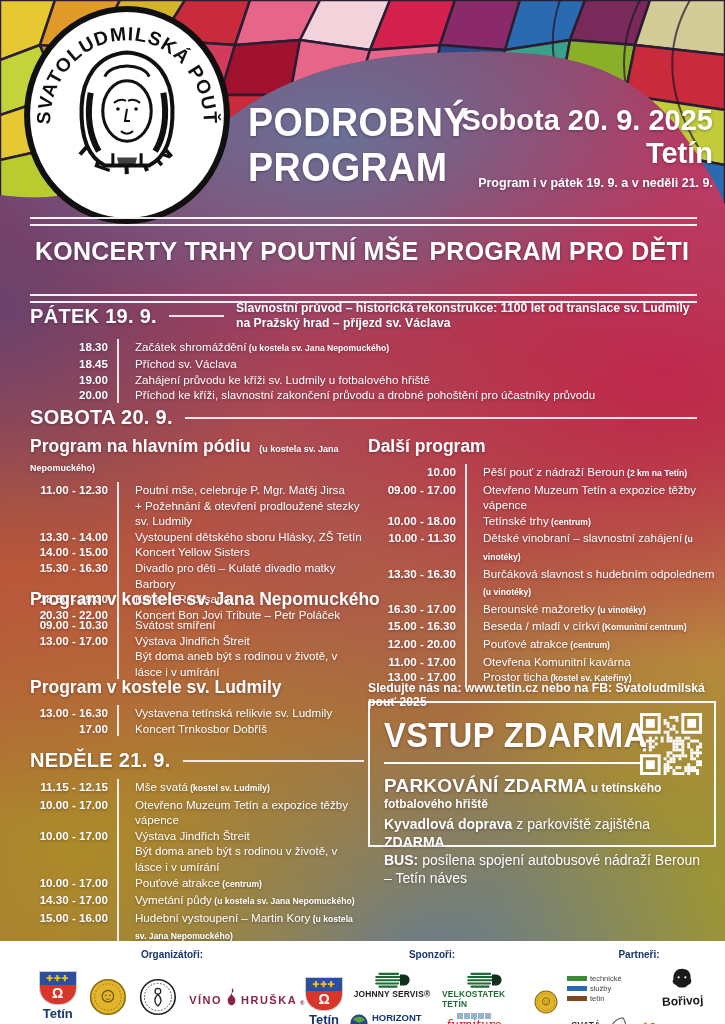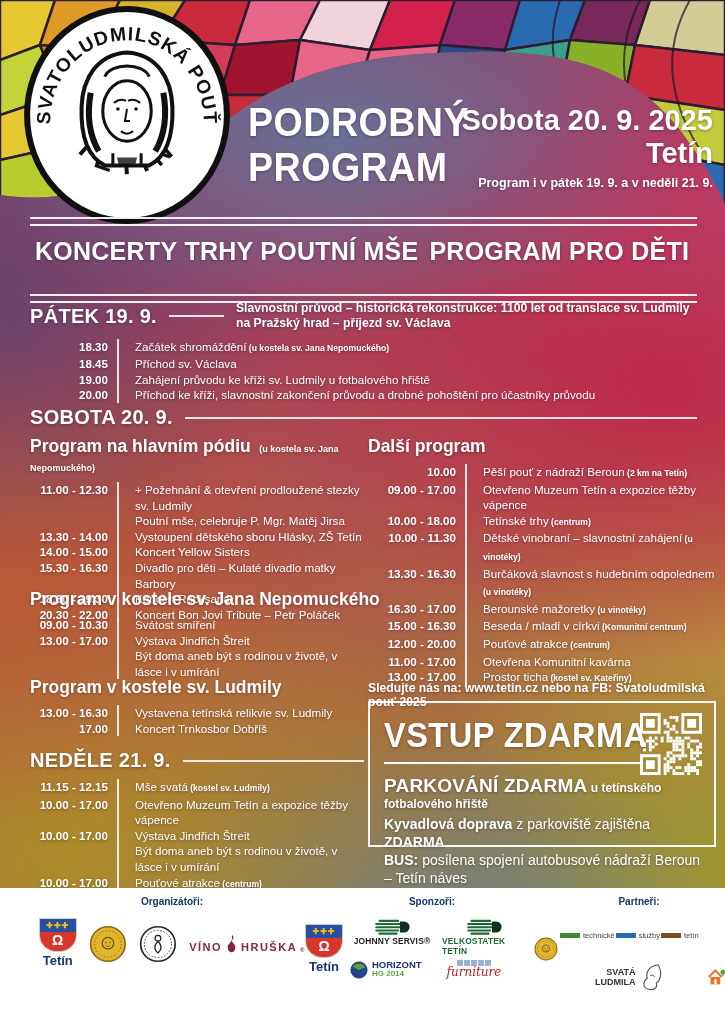--- a/index.html
+++ b/index.html
@@ -56,21 +56,21 @@
   .infobox{position:absolute;left:368px;width:316px;top:701px;height:118px;
     border:2px solid rgba(255,255,255,.95);padding:12px 14px;}
   .free-entry{font-size:35px;font-weight:900;letter-spacing:.5px;display:inline-block;transform:scaleX(.93);transform-origin:left;}
   .free-rule{width:256px;height:2px;background:#fff;margin:7px 0 11px 0;}
   .park-line{font-size:12px;font-weight:700;}
   .park-title{font-size:19px;font-weight:900;letter-spacing:.2px;}
   .small-line{font-size:14px;margin-top:5px;line-height:1.25;}
   .small-line b{font-weight:800;}
   .qr{position:absolute;right:12px;top:10px;width:62px;height:62px;}
   
-  .footer{position:absolute;left:0;right:0;bottom:0;height:136px;background:#ffffff;color:#18356e;padding-left:16px;}
+  .footer{position:absolute;left:0;right:0;bottom:0;height:83px;background:#ffffff;color:#18356e;padding-left:16px;}
   .fgroup{position:absolute;top:8px;}
   .fgroup .flabel{text-align:center;font-size:10px;font-weight:800;color:#18356e;}
   .flogos{display:flex;align-items:center;margin-top:12px;}
   .coat{display:flex;flex-direction:column;align-items:center;width:48px;}
   .shield{width:36px;height:32px;border-radius:0 0 16px 16px;overflow:hidden;box-shadow:0 0 0 1px #ccc;}
   .shield .topband{height:13px;background:#2a4ea0;color:#f0c020;font-size:8px;font-weight:900;
     text-align:center;line-height:13px;letter-spacing:1px;}
   .shield .bottomband{height:19px;background:#d8362a;color:#fff;text-align:center;font-size:14px;font-weight:800;line-height:17px;}
   .coat .clabel{font-size:13px;font-weight:900;color:#18356e;margin-top:2px;}
   .vino{display:flex;align-items:flex-end;gap:3px;color:#8a2340;font-weight:700;font-size:11px;letter-spacing:1.5px;}
@@ -79,21 +79,21 @@
   .greenlogo .gl-label{font-size:8.4px;font-weight:900;letter-spacing:.2px;margin-top:1px;}
   .johnny-label{color:#1a1a1a;}
   .velko-label{color:#1c6b34;}
   .horizont{display:flex;align-items:center;gap:4px;width:84px;}
   .horizont .h1{font-size:9.5px;font-weight:900;color:#18356e;line-height:1.1;}
   .horizont .h2{font-size:8px;font-weight:700;color:#5aa43a;line-height:1.1;}
   .furniture{width:80px;text-align:center;}
   .furniture .blocks{display:flex;gap:1px;justify-content:center;}
   .furniture .blocks i{width:6px;height:6px;background:#9ab0d0;display:block;}
   .furniture .script{font-family:"DejaVu Serif",serif;font-style:italic;font-size:12px;color:#b91c1c;line-height:1.1;}
-  .tech{display:flex;flex-direction:row;gap:1px;}
+  .tech{display:flex;flex-direction:column;gap:1px;}
   .tech .trowi{display:flex;align-items:center;gap:3px;font-size:7.5px;color:#444;}
   .tech .bar{width:20px;height:5px;display:block;}
   .borivoj{text-align:center;}
   .borivoj .blabel{font-size:12px;font-weight:800;color:#1a1a1a;transform:rotate(-3deg);display:block;}
   .ludmila{display:flex;align-items:center;gap:2px;}
   .ludmila .ltxt{font-size:9px;font-weight:800;color:#333;text-align:right;line-height:1.15;}
   .berounsko{display:flex;align-items:center;gap:4px;}
   .berounsko .btxt{font-size:13px;font-weight:800;color:#2a5ca8;}
 </style>
 </head>
@@ -241,22 +241,22 @@
 
   <div class="sec txtsh" style="left:30px;width:334px;top:436px;">
     <div>
       <span class="sub-h">Program na hlavním pódiu</span>
       <span class="sub-note">(u kostela sv. Jana Nepomuckého)</span>
     </div>
     <div class="rows">
         <div class="trow">
           <span class="time">11.00 - 12.30</span>
           <div class="desc">
+            <div><span>Poutní mše, celebruje P. Mgr. Matěj Jirsa</span></div>
             <div><span>+ Požehnání &amp; otevření prodloužené stezky sv. Ludmily</span></div>
-            <div><span>Poutní mše, celebruje P. Mgr. Matěj Jirsa</span></div>
           </div>
         </div>
         <div class="trow">
           <span class="time">13.30 - 14.00</span>
           <div class="desc">
             <div><span>Vystoupení dětského sboru Hlásky, ZŠ Tetín</span></div>
           </div>
         </div>
         <div class="trow">
           <span class="time">14.00 - 15.00</span>

